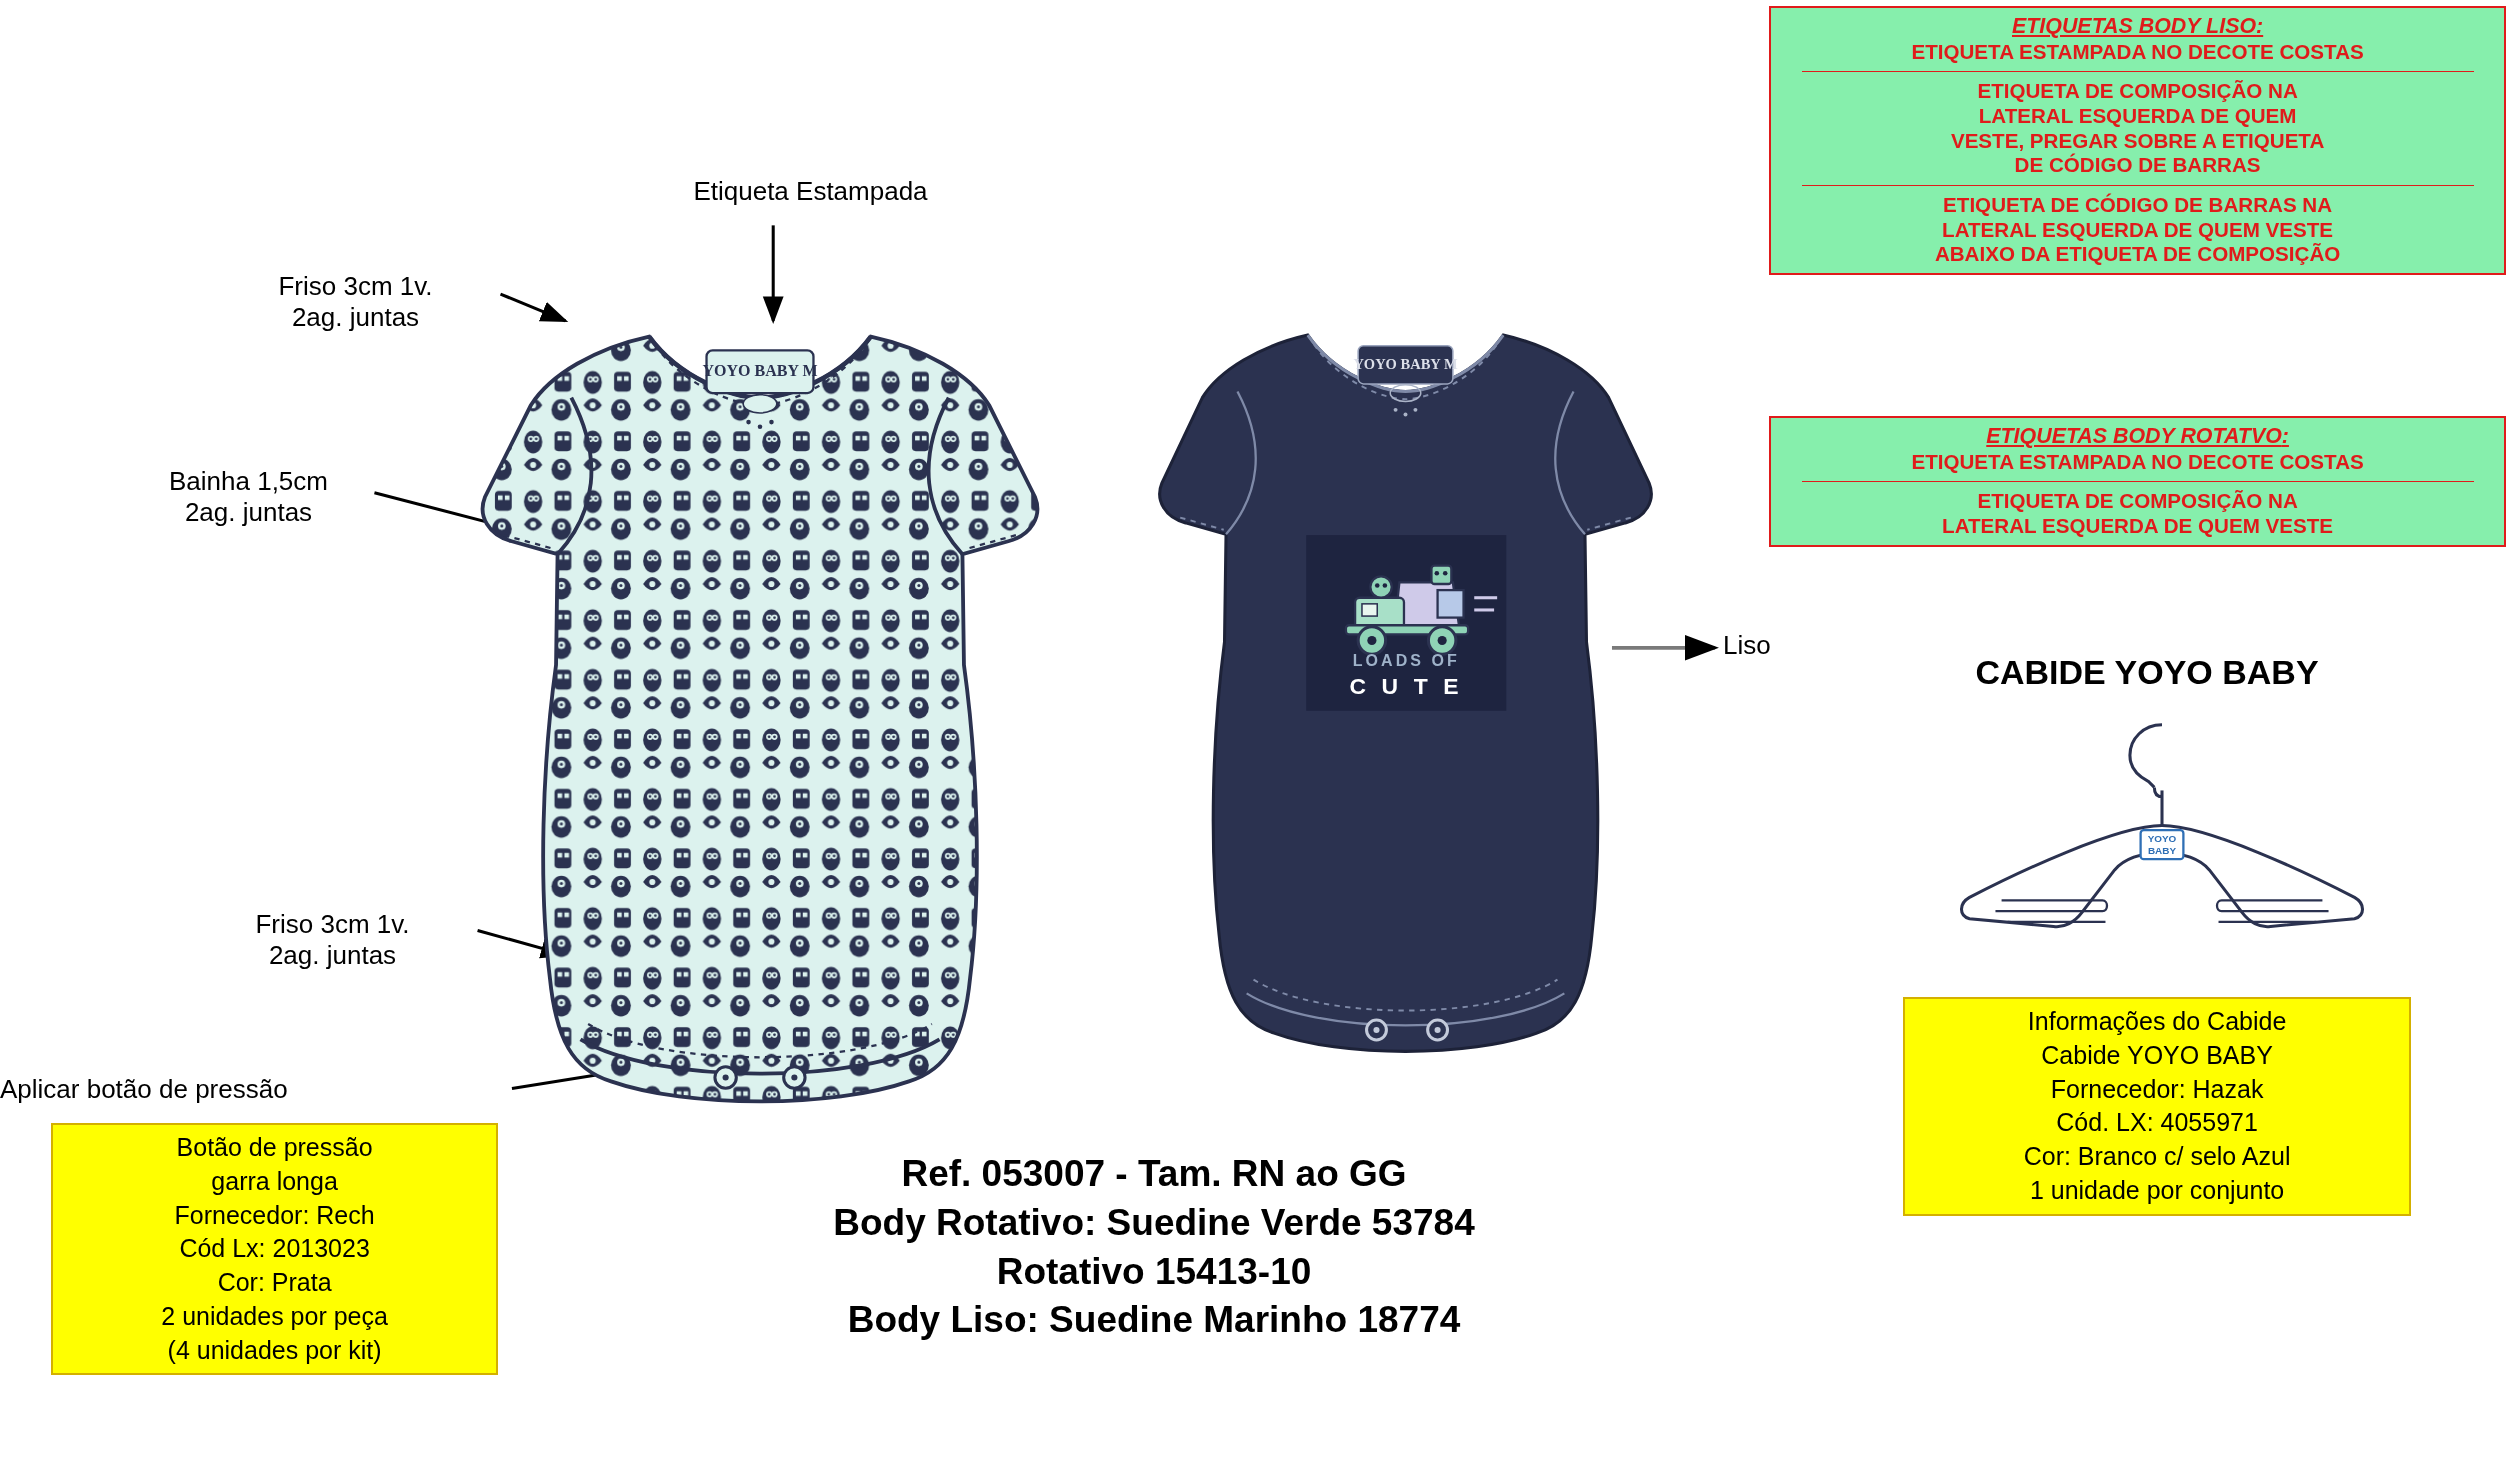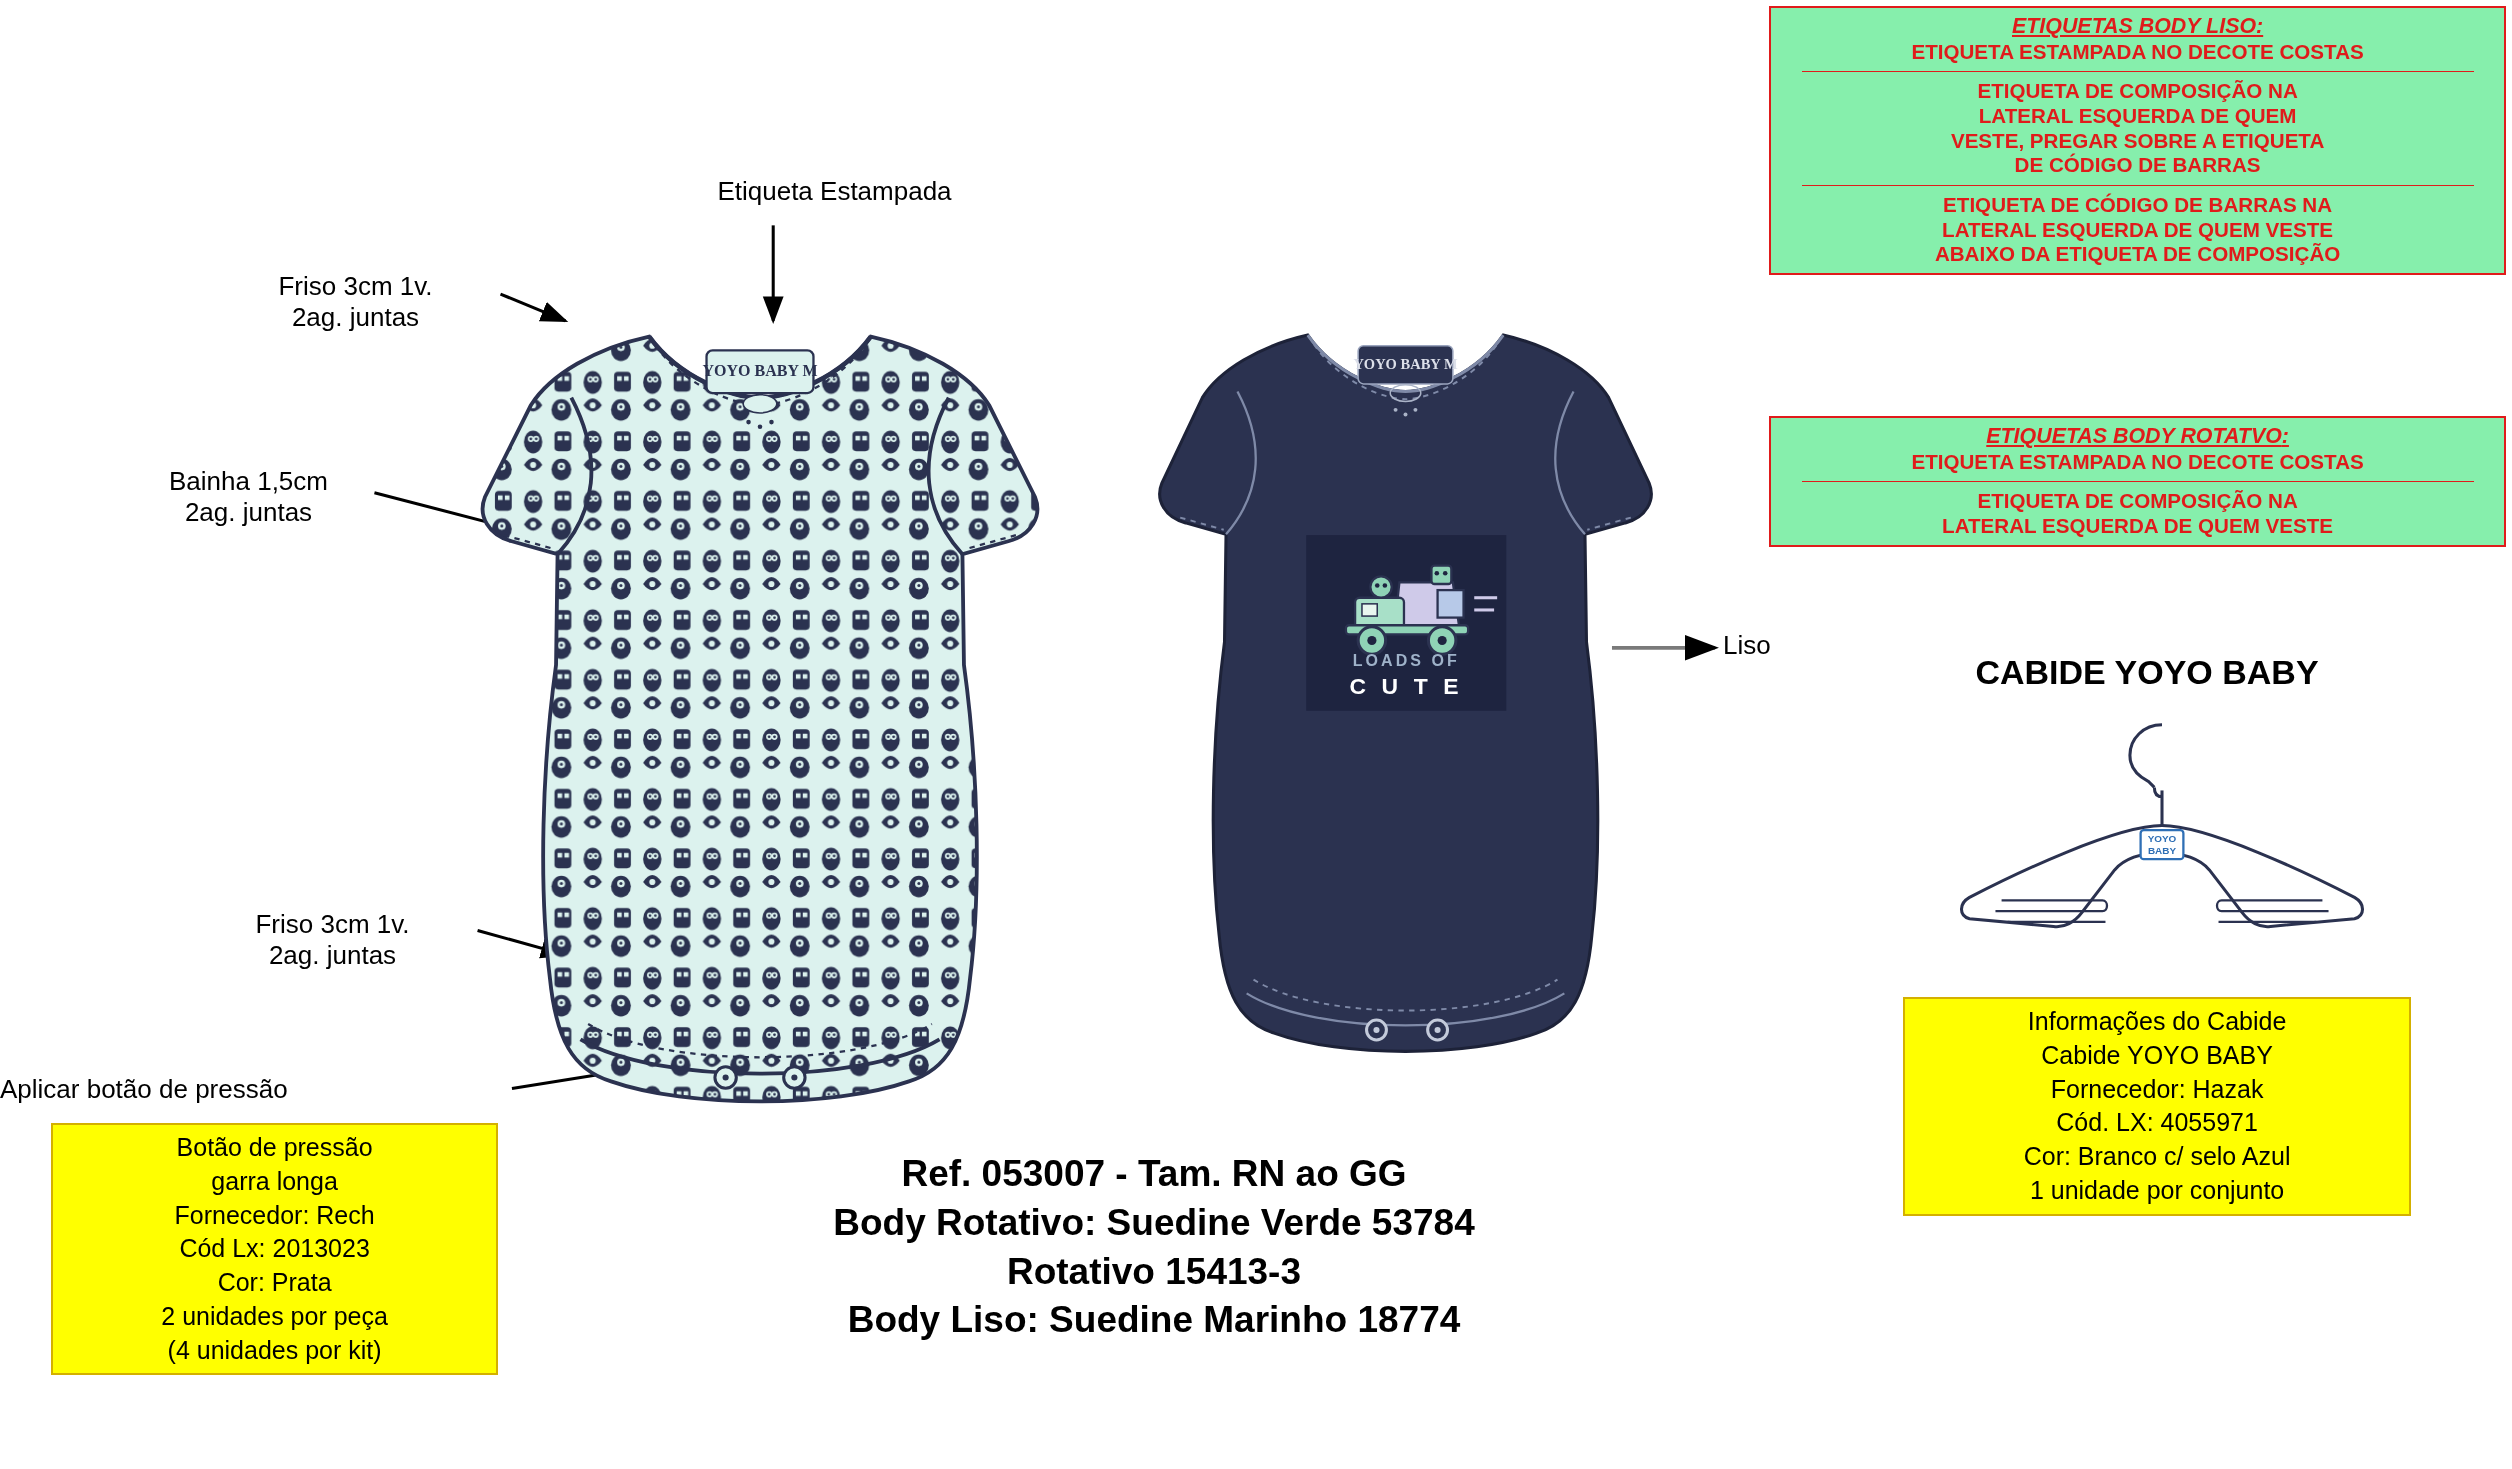--- a/index.html
+++ b/index.html
@@ -78,21 +78,21 @@
   .cabide-title {
     font-size: 34px;
     font-weight: bold;
     text-align: center;
     color: #000;
   }
 </style>
 </head>
 <body>
 
-<div class="abs callout" style="left:628px; top:176px; width:413px;">Etiqueta Estampada</div>
+<div class="abs callout" style="left:604px; top:176px; width:413px;">Etiqueta Estampada</div>
 
 <div class="abs callout" style="left:218px; top:271px; width:275px;">Friso 3cm 1v.
 2ag. juntas</div>
 
 <div class="abs callout" style="left:107px; top:466px; width:283px;">Bainha 1,5cm
 2ag. juntas</div>
 
 <div class="abs callout" style="left:195px; top:909px; width:275px;">Friso 3cm 1v.
 2ag. juntas</div>
 
@@ -291,15 +291,15 @@
 <div class="abs yellow-box" style="left:37px; top:1123px; width:428px;margin-left:14px;">Botão de pressão
 garra longa
 Fornecedor: Rech
 Cód Lx: 2013023
 Cor: Prata
 2 unidades por peça
 (4 unidades por kit)</div>
 
 <div class="abs spec-text" style="left:535px; top:1150px; width:1238px;">Ref. 053007 - Tam. RN ao GG
 Body Rotativo: Suedine Verde 53784
-Rotativo 15413-3
+Rotativo 15413-10
 Body Liso: Suedine Marinho 18774</div>
 
 
 </body></html>

